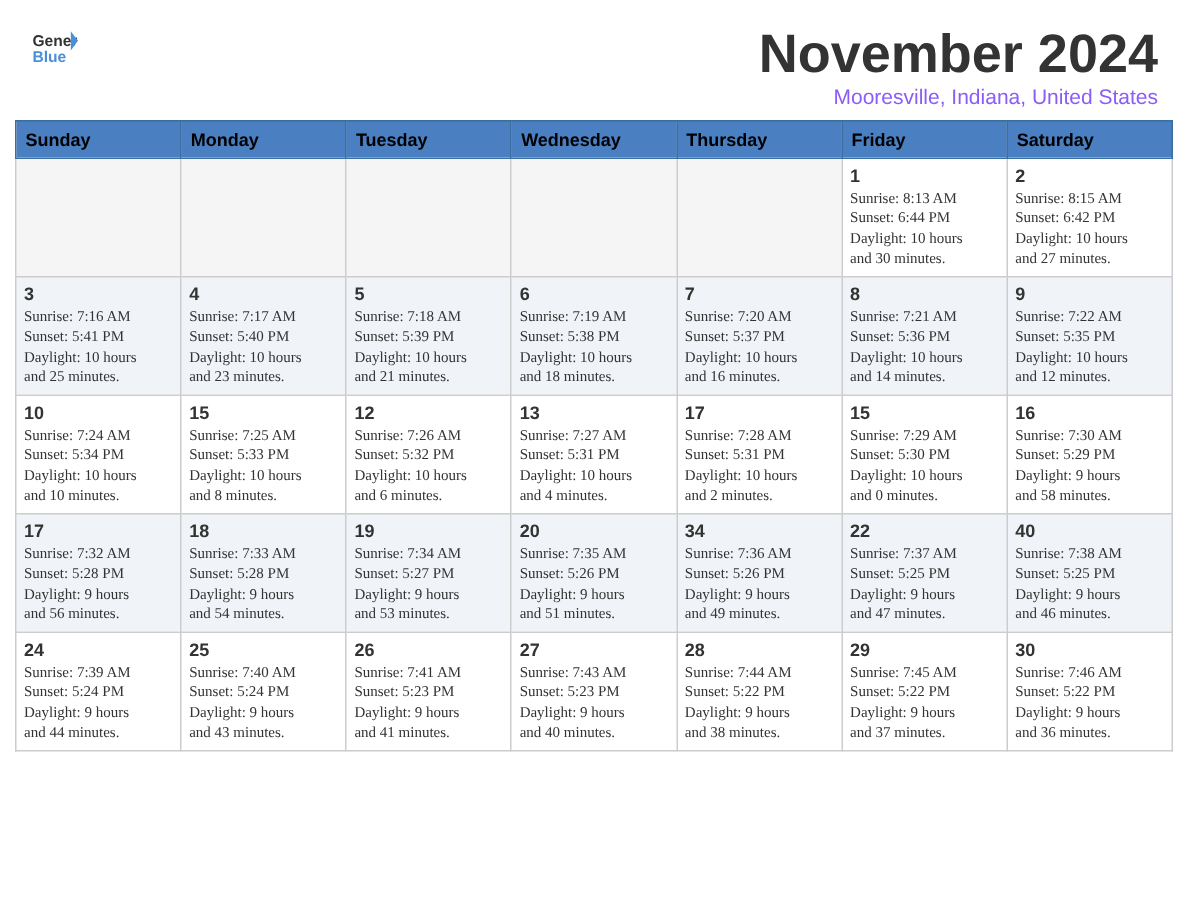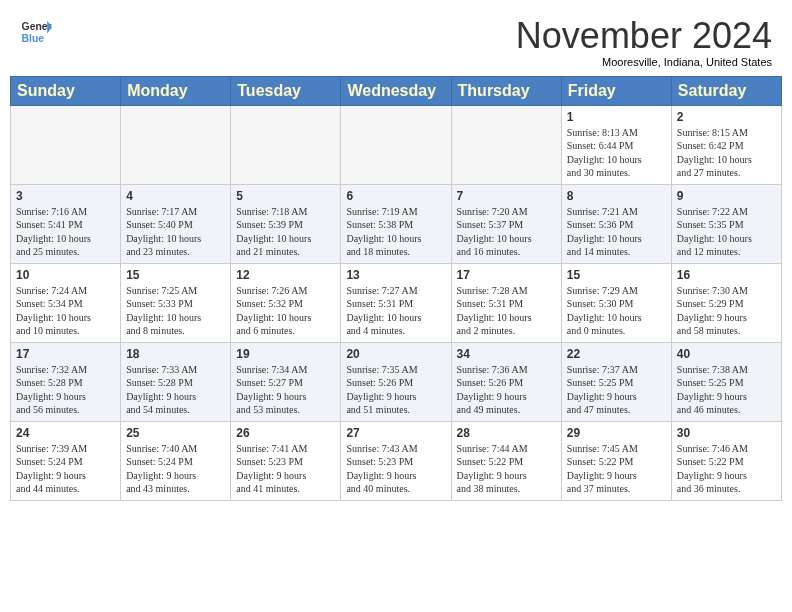--- a/index.html
+++ b/index.html
@@ -23,42 +23,42 @@
     }
     .logo-icon {
       width: 32px;
       height: 32px;
     }
     .title-block {
       text-align: right;
     }
     .month-title {
       font-size: 36px;
-      font-weight: normal;
+      font-weight: bold;
       color: #333;
       line-height: 1.1;
     }
     .location {
-      font-size: 11px;
-      color: #000000;
+      font-size: 14px;
+      color: #8b5cf6;
     }
     .calendar {
       width: 100%;
       border-collapse: collapse;
       margin: 0 0 0 0;
       padding: 0 10px;
       table-layout: fixed;
     }
     .calendar-wrapper {
       padding: 0 10px 10px 10px;
     }
     .calendar th {
       background: #4a7fc1;
-      color: #fef9c3;
-      font-size: 16px;
+      color: #000000;
+      font-size: 12px;
       font-weight: bold;
       padding: 5px 6px;
       text-align: left;
       border: 1px solid #3a6da0;
     }
     .calendar td {
       border: 1px solid #ccc;
       vertical-align: top;
       padding: 4px 5px;
       font-size: 10.5px;

